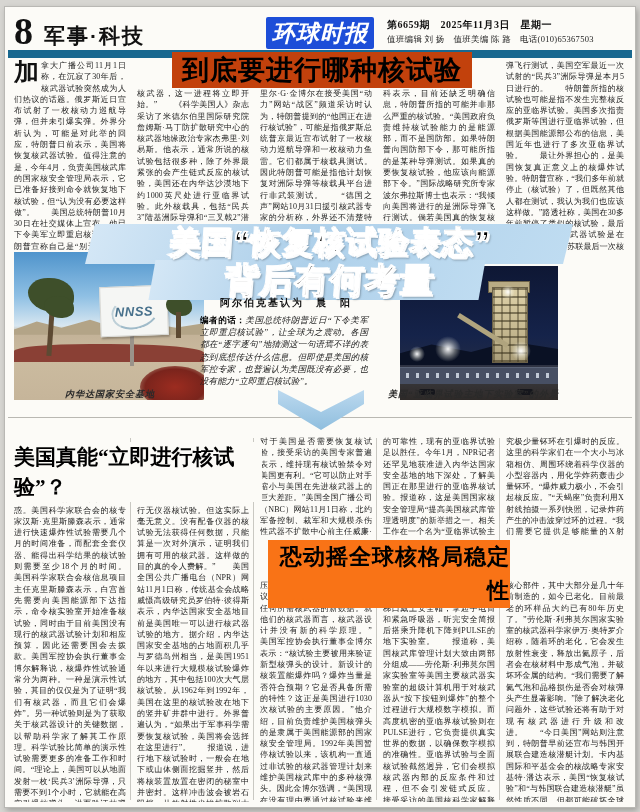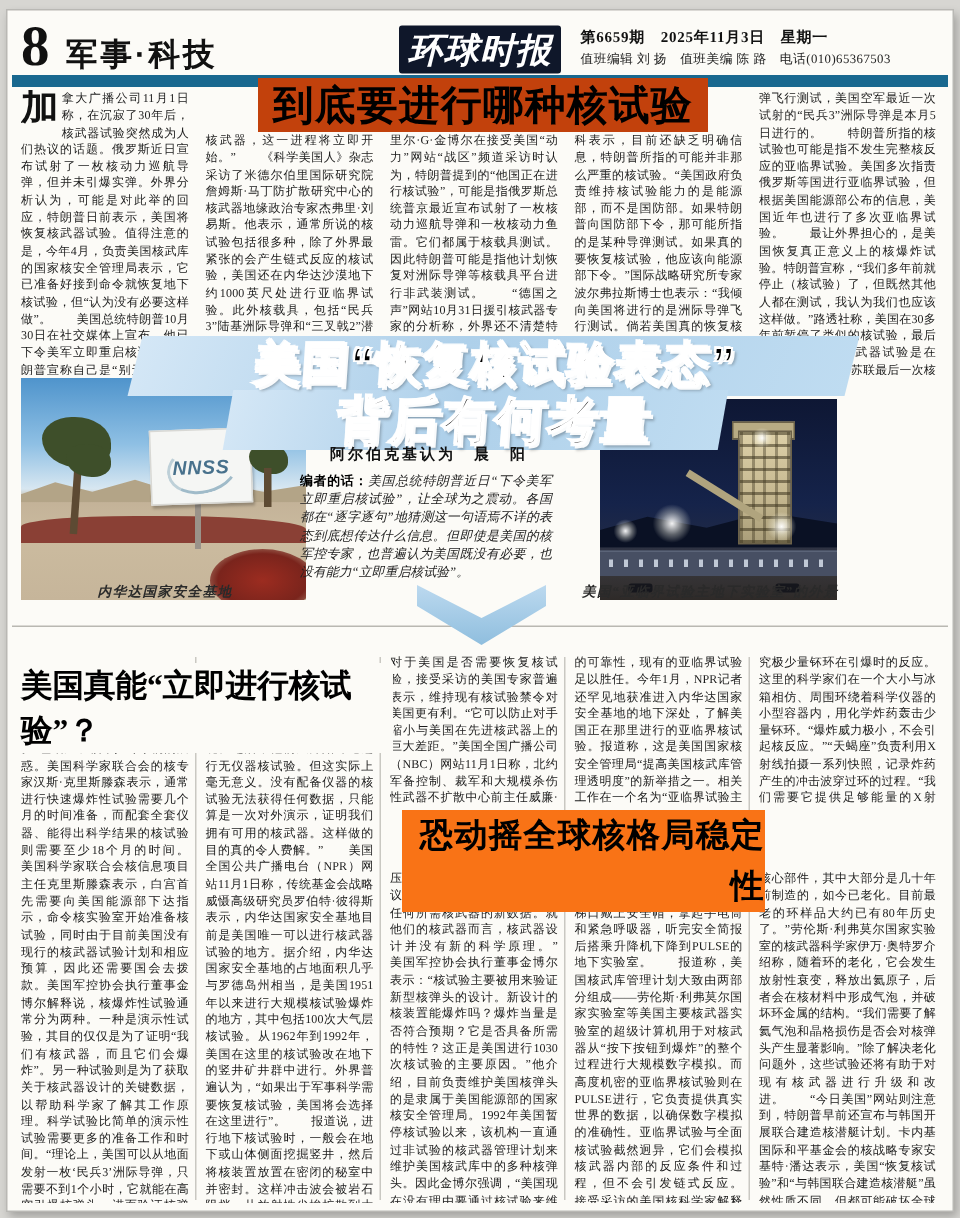--- a/index.html
+++ b/index.html
@@ -12,21 +12,21 @@
   .paper{
     position:absolute;left:4px;top:6px;width:630px;height:800px;
     background:#fcfbf7;border:1px solid #b9b8b4;
     box-shadow:2px 3px 6px rgba(0,0,0,.25);
   }
   
   .pagenum{position:absolute;left:14px;top:12px;font-size:38px;font-weight:bold;color:#111;line-height:38px;}
   .section-title{position:absolute;left:44px;top:22px;font-size:21px;font-weight:bold;letter-spacing:2px;color:#111;font-family:"Liberation Sans",sans-serif;}
   .masthead{
     position:absolute;left:266px;top:17px;width:108px;height:32px;
-    background:#0f172a;color:#fff;display:flex;align-items:center;justify-content:center;
+    background:#1d4ed8;color:#fff;display:flex;align-items:center;justify-content:center;
     font-size:23px;font-weight:bold;font-style:italic;letter-spacing:1px;
     border-radius:2px;
   }
   .issue-info{position:absolute;left:387px;top:18px;font-size:10px;font-weight:bold;color:#111;letter-spacing:.5px;}
   .staff-info{position:absolute;left:387px;top:34px;font-size:8.5px;color:#222;letter-spacing:.3px;}
   .header-bar{position:absolute;left:8px;top:50px;width:624px;height:8px;background:#19688f;}
   
   .col{
     position:absolute;width:112px;
     font-size:8px;line-height:11.3px;text-align:justify;color:#1b1b1b;

